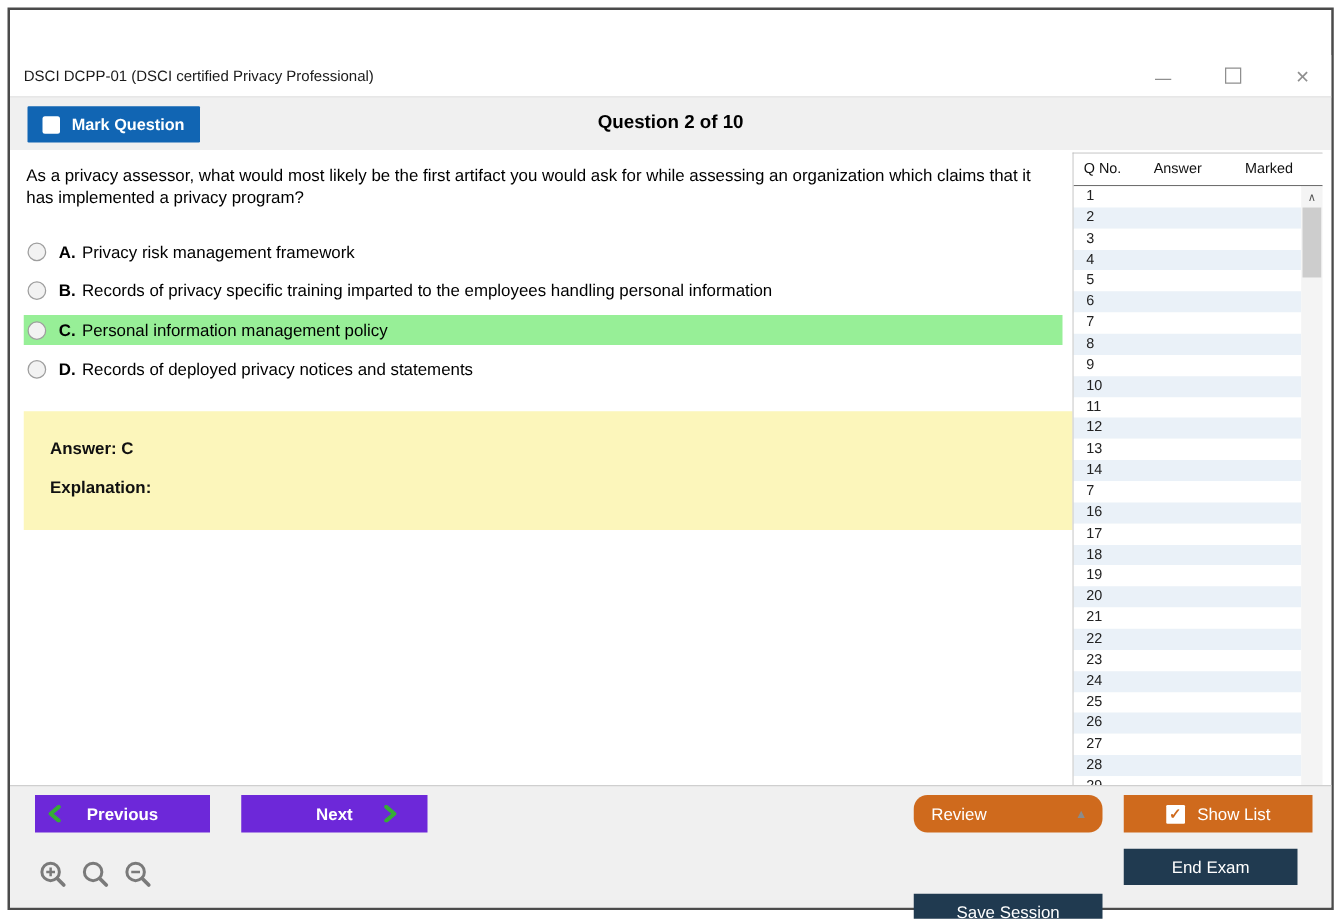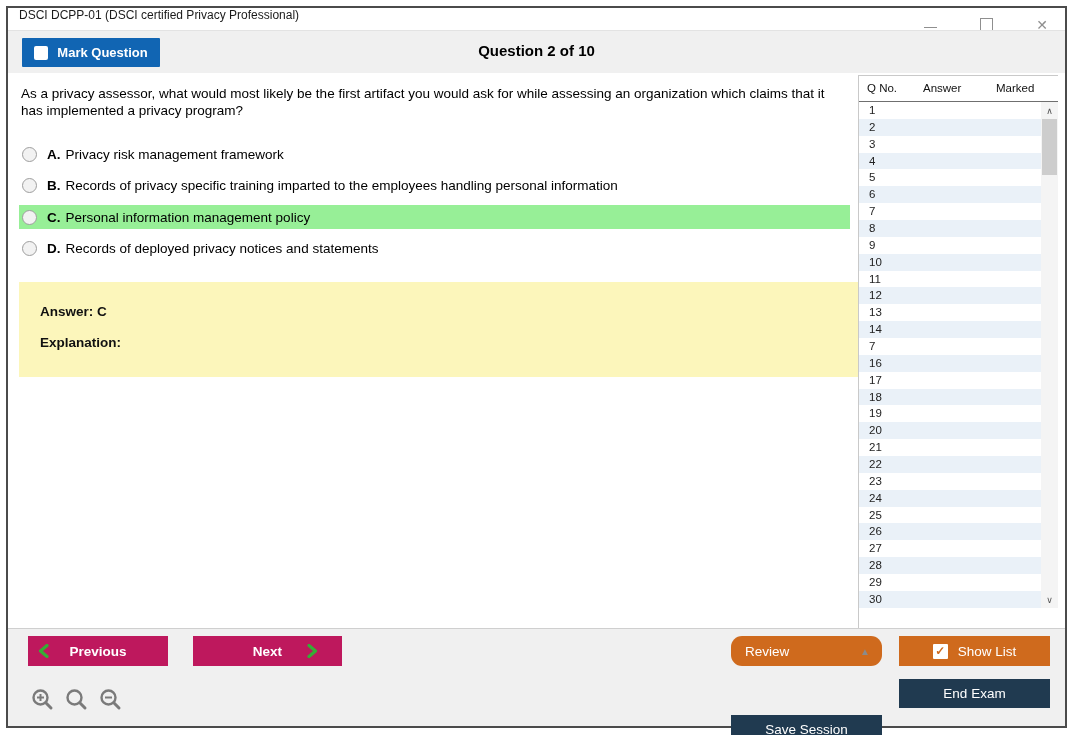--- a/index.html
+++ b/index.html
@@ -2,21 +2,21 @@
 <html><head>
 <meta charset="utf-8">
 <style>
   html,body{margin:0;padding:0;background:#ffffff;}
   body{width:1075px;height:735px;position:relative;font-family:"Liberation Sans",sans-serif;
        -webkit-font-smoothing:antialiased;}
   .window{position:absolute;left:6px;top:6px;width:1061px;height:722px;
           border:2px solid #4b4b4b;background:#ffffff;box-sizing:border-box;}
 
   
-  .titlebar{position:relative;height:22px;background:#ffffff;display:flex;}
+  .titlebar{position:relative;height:33px;background:#ffffff;display:flex;align-items:center;margin-top:36px;}
   .title-text{font-size:12px;color:#1a1a1a;padding-left:11px;}
   .win-controls{position:absolute;right:16px;top:0;height:33px;display:flex;align-items:center;gap:42px;}
   .ctrl{width:14px;height:14px;display:flex;align-items:center;justify-content:center;color:#8f8f8f;cursor:default;}
   .ctrl-min{width:13px;height:0;border-bottom:1px solid #8f8f8f;margin-top:6px;}
   .ctrl-max{width:11px;height:11px;border:1px solid #8f8f8f;}
   .ctrl-close{font-size:14px;line-height:14px;color:#8f8f8f;}
 
   
   .headerbar{position:relative;height:43px;background:#f0f0f0;border-top:1px solid #e3e3e3;box-sizing:border-box;}
   .btn-mark{position:absolute;left:14px;top:7px;width:138px;height:29px;background:#1165b3;
@@ -53,30 +53,30 @@
   .sb-arrow{position:absolute;left:0;width:17px;height:17px;display:flex;align-items:center;justify-content:center;
             font-size:9px;color:#555;cursor:pointer;}
   .sb-up{top:0;} .sb-down{bottom:0;}
   .sb-thumb{position:absolute;left:1px;top:17px;width:15px;height:56px;background:#cdcdcd;cursor:pointer;}
 
   
   .footer{position:absolute;left:0;bottom:0;width:100%;height:98px;background:#f0f0f0;
           border-top:1px solid #cfcfcf;box-sizing:border-box;}
   .fbtn{position:absolute;height:30px;display:flex;align-items:center;justify-content:center;
         color:#fff;font-size:13.5px;cursor:pointer;box-sizing:border-box;}
-  .blue{background:#be185d;font-weight:bold;}
+  .blue{background:#6d28d9;font-weight:bold;}
   .orange{background:#cf6a1d;}
   .navy{background:#203a50;height:29px;}
   .btn-previous{left:20px;top:7px;width:140px;}
   .btn-next{left:185px;top:7px;width:149px;}
   .btn-show-answer{left:555px;top:7px;width:152px;gap:10px;}
   .btn-review{left:723px;top:7px;width:151px;justify-content:flex-start;padding-left:14px;border-radius:11px;}
   .btn-show-list{left:891px;top:7px;width:151px;gap:10px;}
   .btn-save{left:723px;top:50px;width:151px;margin-top:36px;}
-  .btn-end{left:891px;top:50px;width:151px;}
+  .btn-end{left:891px;top:50px;width:139px;}
   .chev{position:absolute;display:flex;align-items:center;}
   .chev-left{left:10px;} .chev-right{right:24px;}
   .tri-up{position:absolute;right:12px;top:10px;font-size:10px;color:#8b8b8b;}
   .cb15{width:15px;height:15px;background:#fff;border-radius:1px;display:flex;align-items:center;justify-content:center;}
   .cb-check{color:#cf6a1d;font-size:12px;font-weight:bold;line-height:12px;}
   .zoom-tools{position:absolute;left:22px;top:58px;display:flex;gap:9px;}
   .zoom-tools svg{cursor:pointer;}
 </style>
 </head>
 <body>

